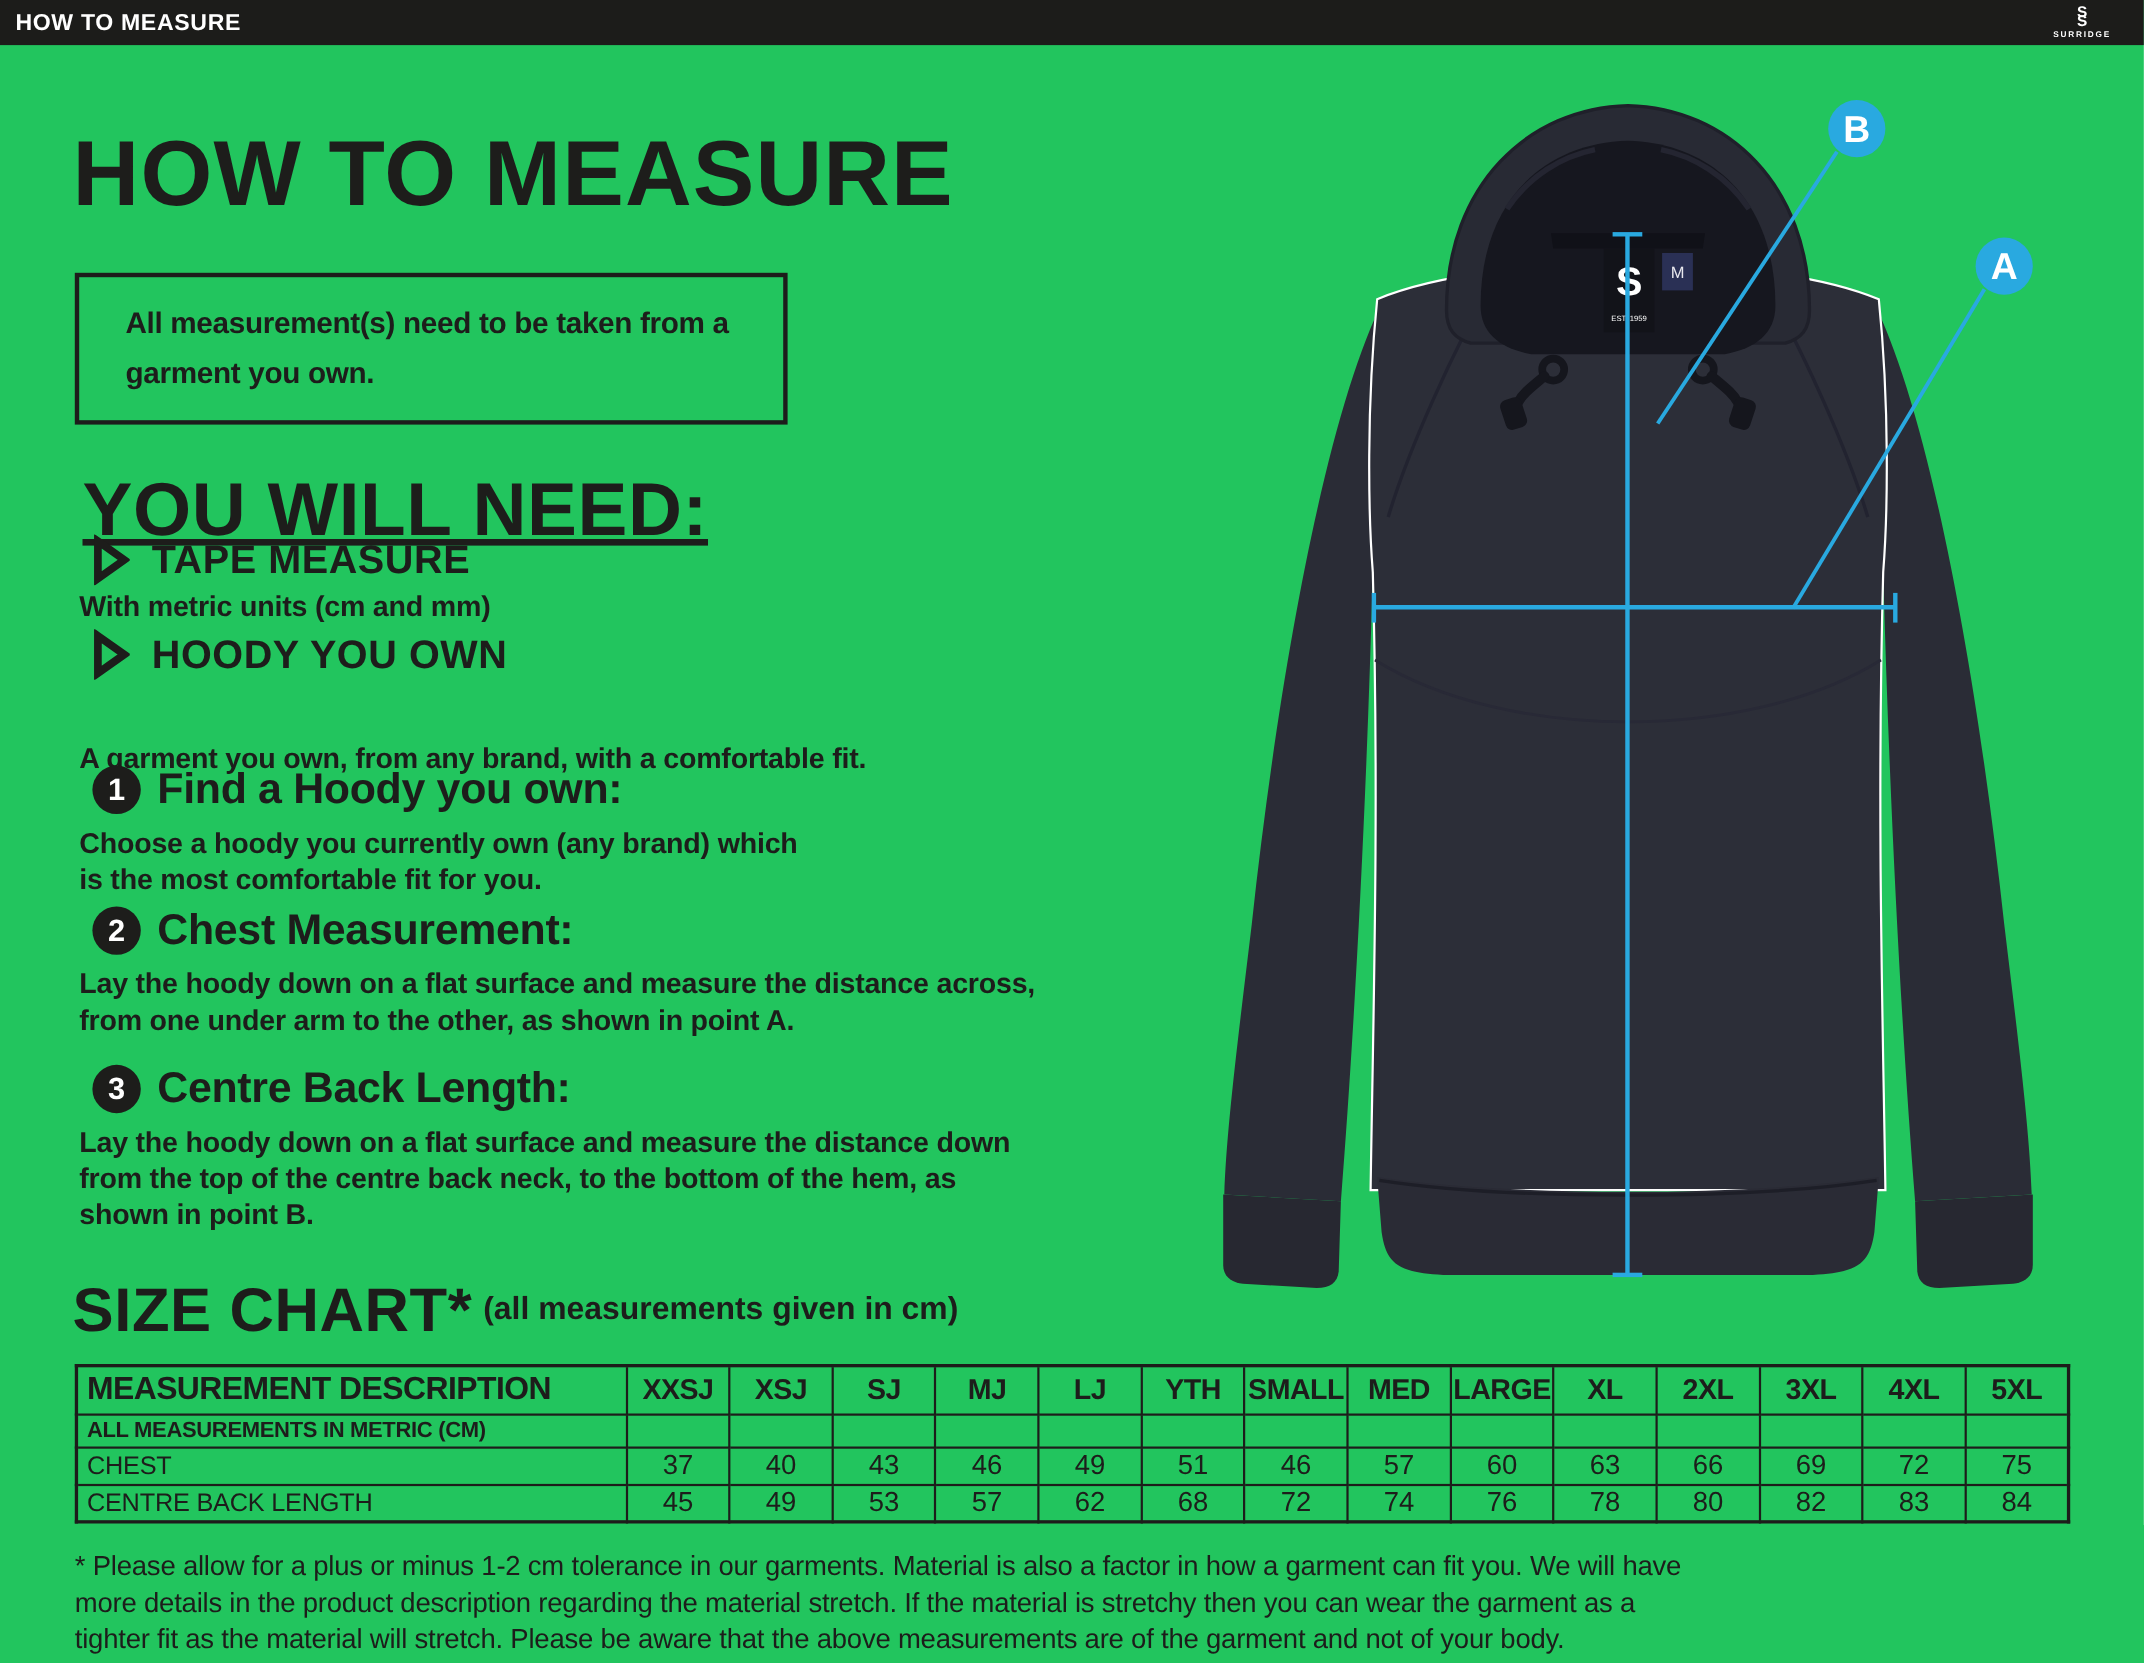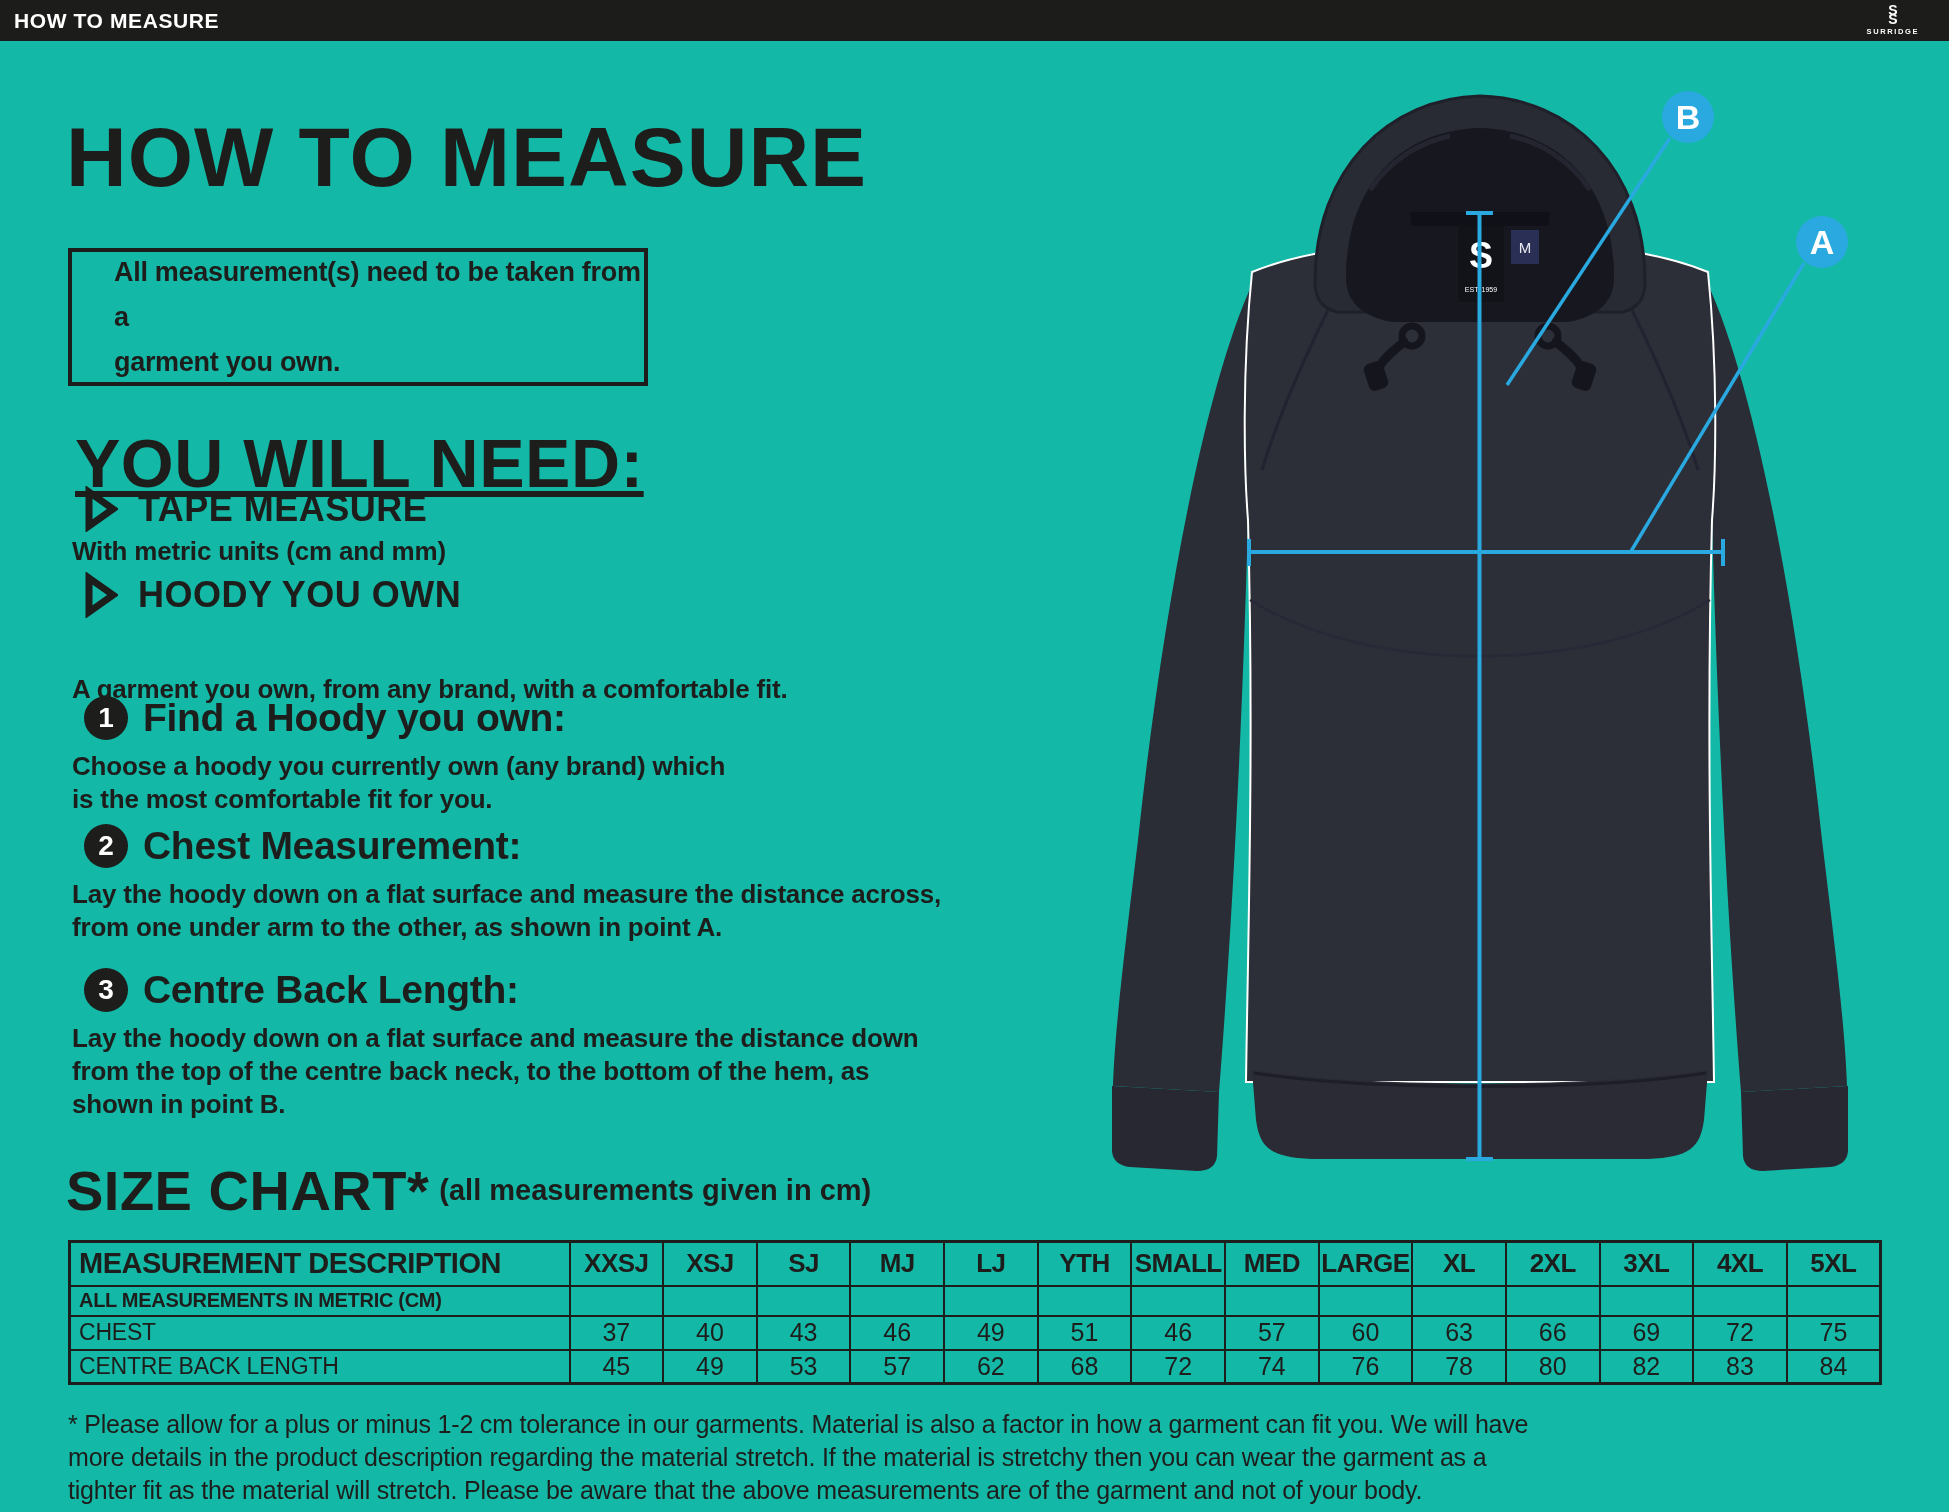--- a/index.html
+++ b/index.html
@@ -1,29 +1,29 @@
 <!DOCTYPE html>
 <html><head>
 <meta charset="utf-8">
 <style>
   html,body{margin:0;padding:0;background:#ffffff;}
-  .page{position:relative;width:1949px;height:1512px;background:#14b8a6;overflow:hidden;
+  .page{position:relative;width:1949px;height:1512px;background:#22c55e;overflow:hidden;
         font-family:"Liberation Sans",sans-serif;color:#1d1d1b;}
 
   
   .topbar{position:absolute;left:0;top:0;width:100%;height:41px;background:#1c1c1a;
           display:flex;align-items:center;justify-content:space-between;}
   .topbar-title{color:#fff;font-size:21px;font-weight:800;letter-spacing:.6px;margin-left:14px;}
   .brand{display:flex;flex-direction:column;align-items:center;margin-right:30px;color:#fff;}
   .brand-ss{font-size:14px;font-weight:800;line-height:9px;text-align:center;}
   .brand-name{font-size:7.5px;font-weight:700;letter-spacing:1.6px;margin-top:3px;}
 
   
   .h1{position:absolute;left:66px;top:124px;font-size:84px;line-height:66px;font-weight:800;letter-spacing:1px;}
-  .notice-box{position:absolute;left:68px;top:248px;width:580px;height:138px;border:4px solid #1d1d1b;
+  .notice-box{position:absolute;left:68px;top:248px;width:648px;height:138px;border:4px solid #1d1d1b;
               box-sizing:border-box;display:flex;align-items:center;}
   .notice-text{margin-left:42px;font-size:27px;font-weight:700;line-height:45px;white-space:pre-line;letter-spacing:-.3px;}
 
   
   .ywn-heading{position:absolute;left:75px;top:424px;font-size:68px;font-weight:800;letter-spacing:.5px;text-decoration:underline;}
   .need-row{position:absolute;left:84px;display:flex;align-items:center;gap:20px;}
   .need-row .tri{flex:0 0 auto;display:block;}
   .need-label{font-size:36px;font-weight:800;letter-spacing:.5px;}
   .need-desc{position:absolute;left:72px;font-size:26px;font-weight:700;letter-spacing:-.2px;}
   .row-tape{top:486px;} .desc-tape{top:536px;}

